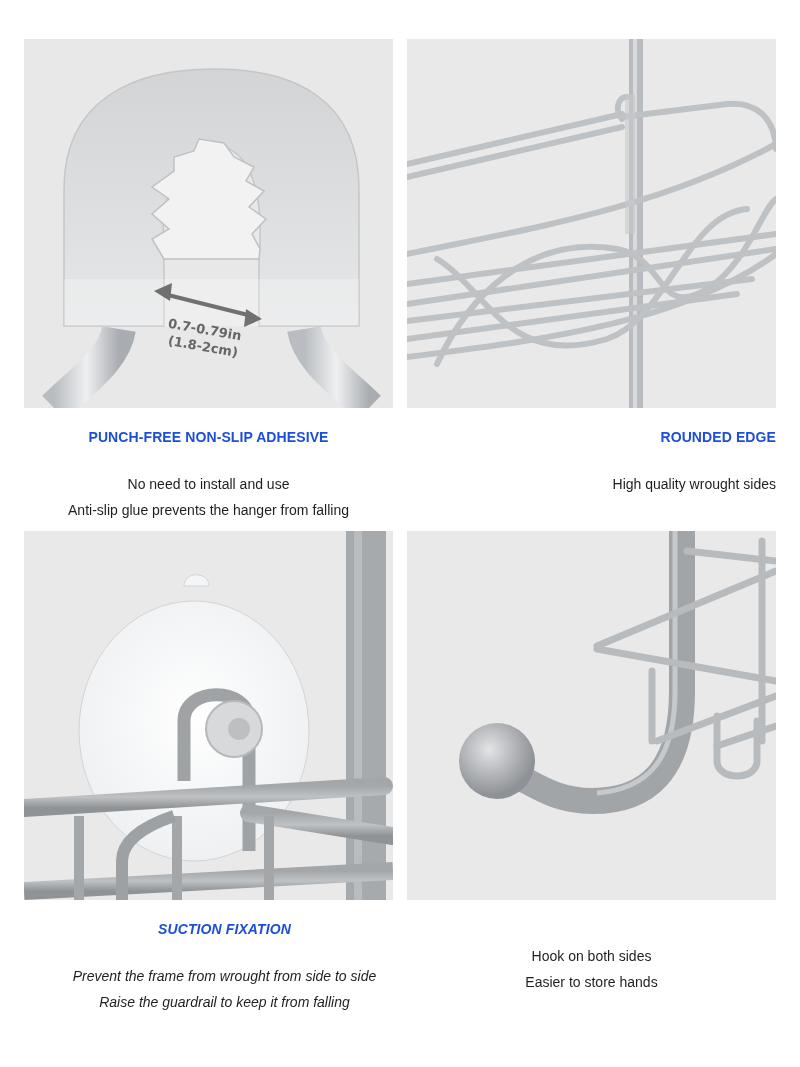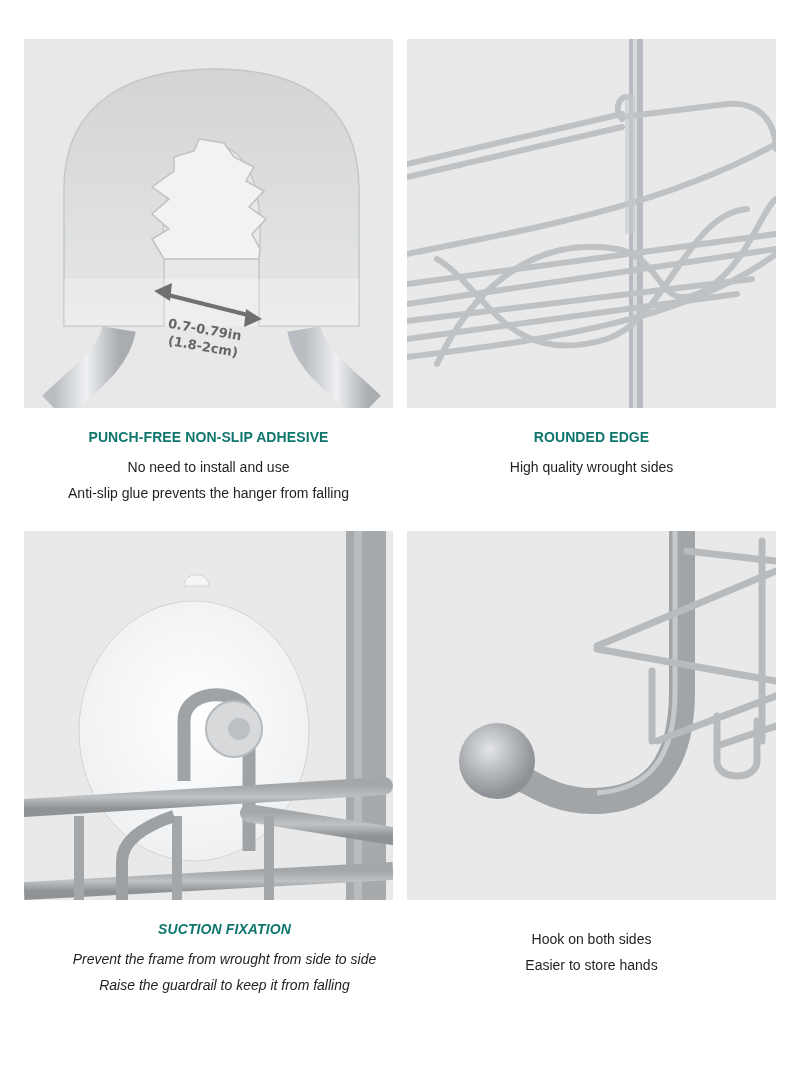--- a/index.html
+++ b/index.html
@@ -1,28 +1,28 @@
 <!DOCTYPE html>
 <html><head>
   <meta charset="utf-8">
   <style>
     html, body { margin: 0; padding: 0; background: #ffffff; }
     body { width: 800px; height: 1067px; position: relative; overflow: hidden; font-family: "Liberation Sans", sans-serif; }
     .panel { position: absolute; width: 369px; height: 369px; background: #e9e9e9; overflow: hidden; }
     .panel svg { display: block; width: 369px; height: 369px; }
     .caption { position: absolute; width: 369px; text-align: center; }
-    .heading { font-size: 14px; font-weight: bold; color: #0f766e; letter-spacing: 0.1px; height: 20px; line-height: 20px; }
+    .heading { font-size: 14px; font-weight: bold; color: #1d4ed8; letter-spacing: 0.1px; height: 20px; line-height: 20px; }
     .line { font-size: 14px; color: #1f1f1f; height: 26px; line-height: 26px; }
-    .line1 { margin-top: 7px; }
+    .line1 { margin-top: 24px; }
     .p-tl { left: 24px; top: 39px; }
     .p-tr { left: 407px; top: 39px; }
     .p-bl { left: 24px; top: 531px; }
     .p-br { left: 407px; top: 531px; }
     .c-tl { left: 24px; top: 427px; }
-    .c-tr { left: 407px; top: 427px; }
+    .c-tr { left: 407px; top: 427px; text-align: right; }
     .c-bl { left: 40px; top: 919px; font-style: italic; }
     .c-br { left: 407px; top: 919px; }
     .dim-text { font-family: "DejaVu Sans", sans-serif; font-weight: bold; font-size: 13px; fill: #666666; }
   </style>
 </head>
 <body>
 
 <div class="panel p-tl">
   <svg viewBox="0 0 369 369">
     <defs>

